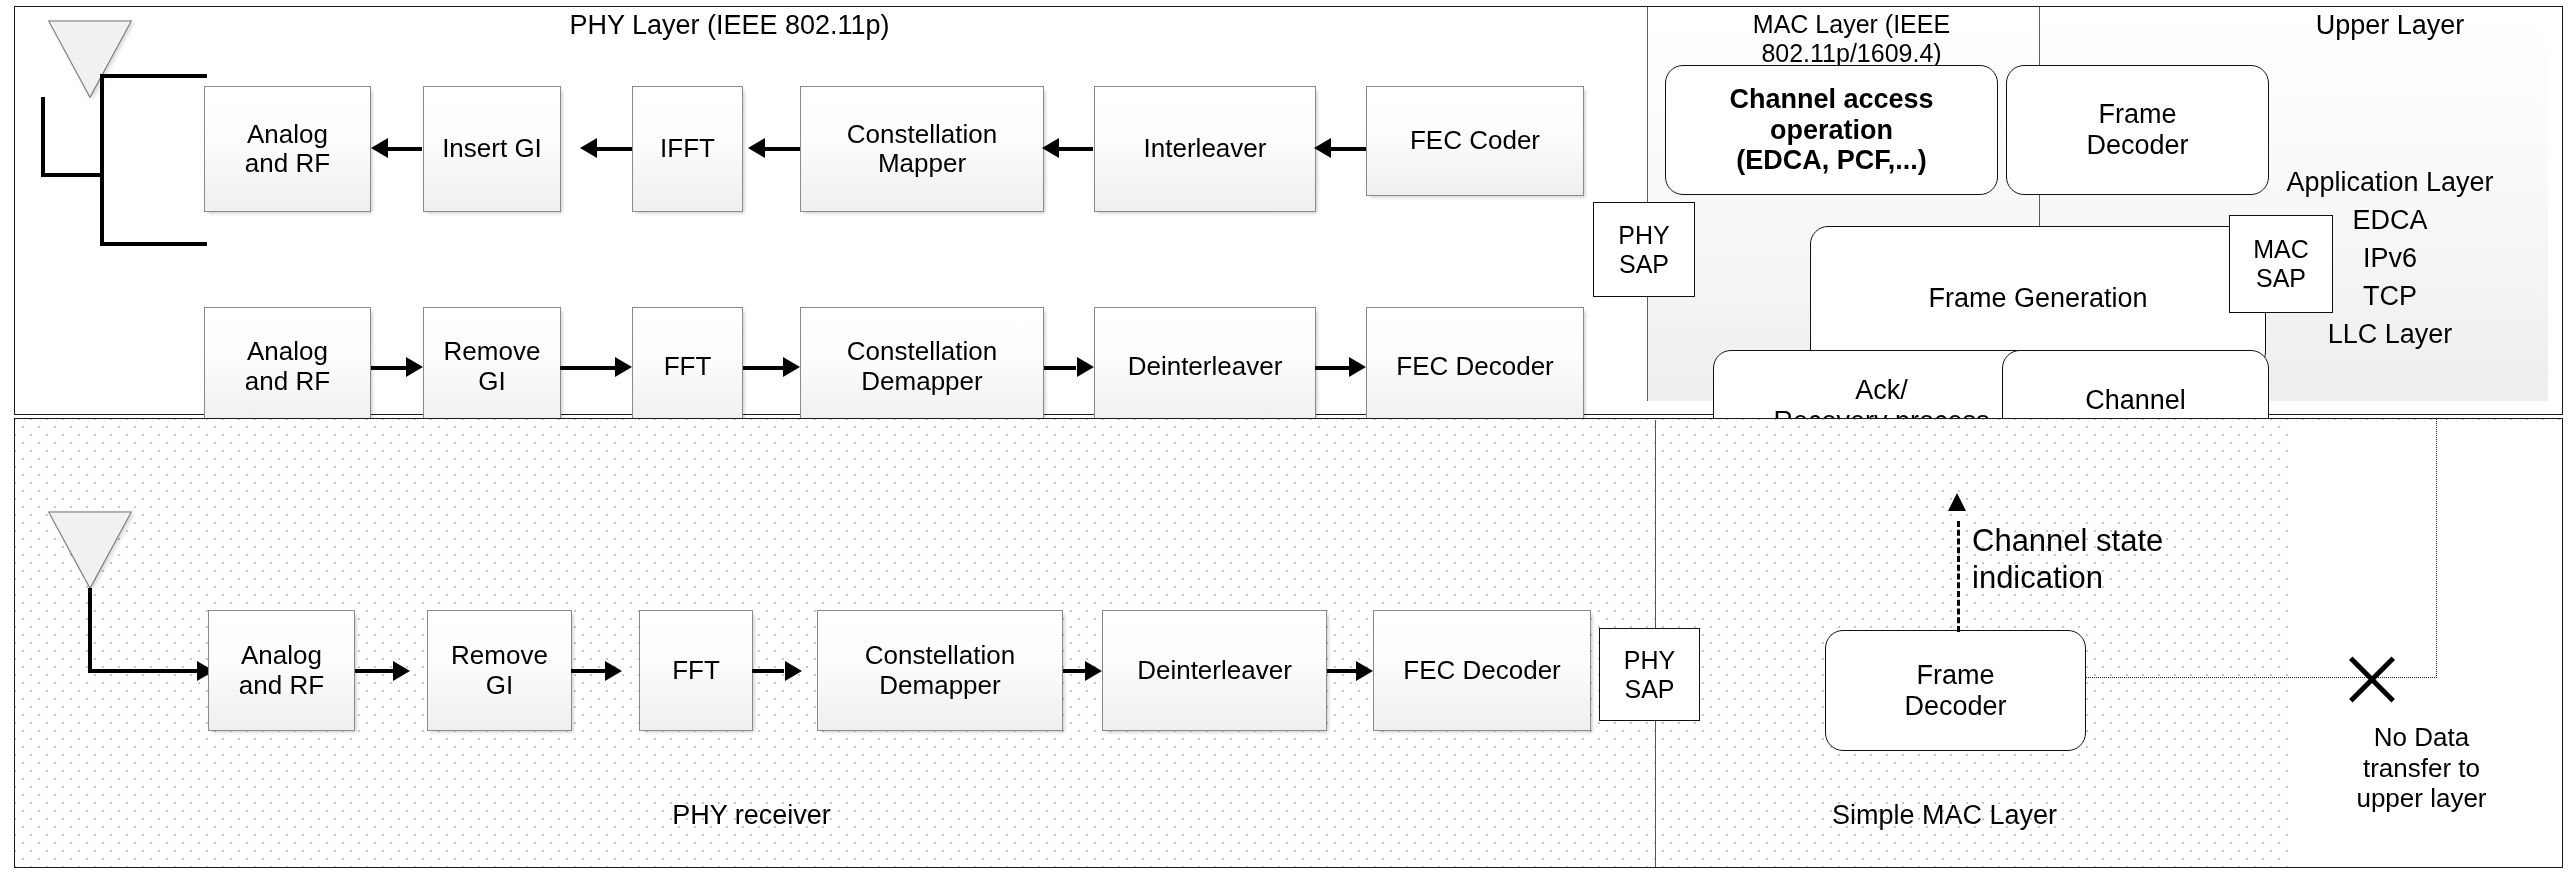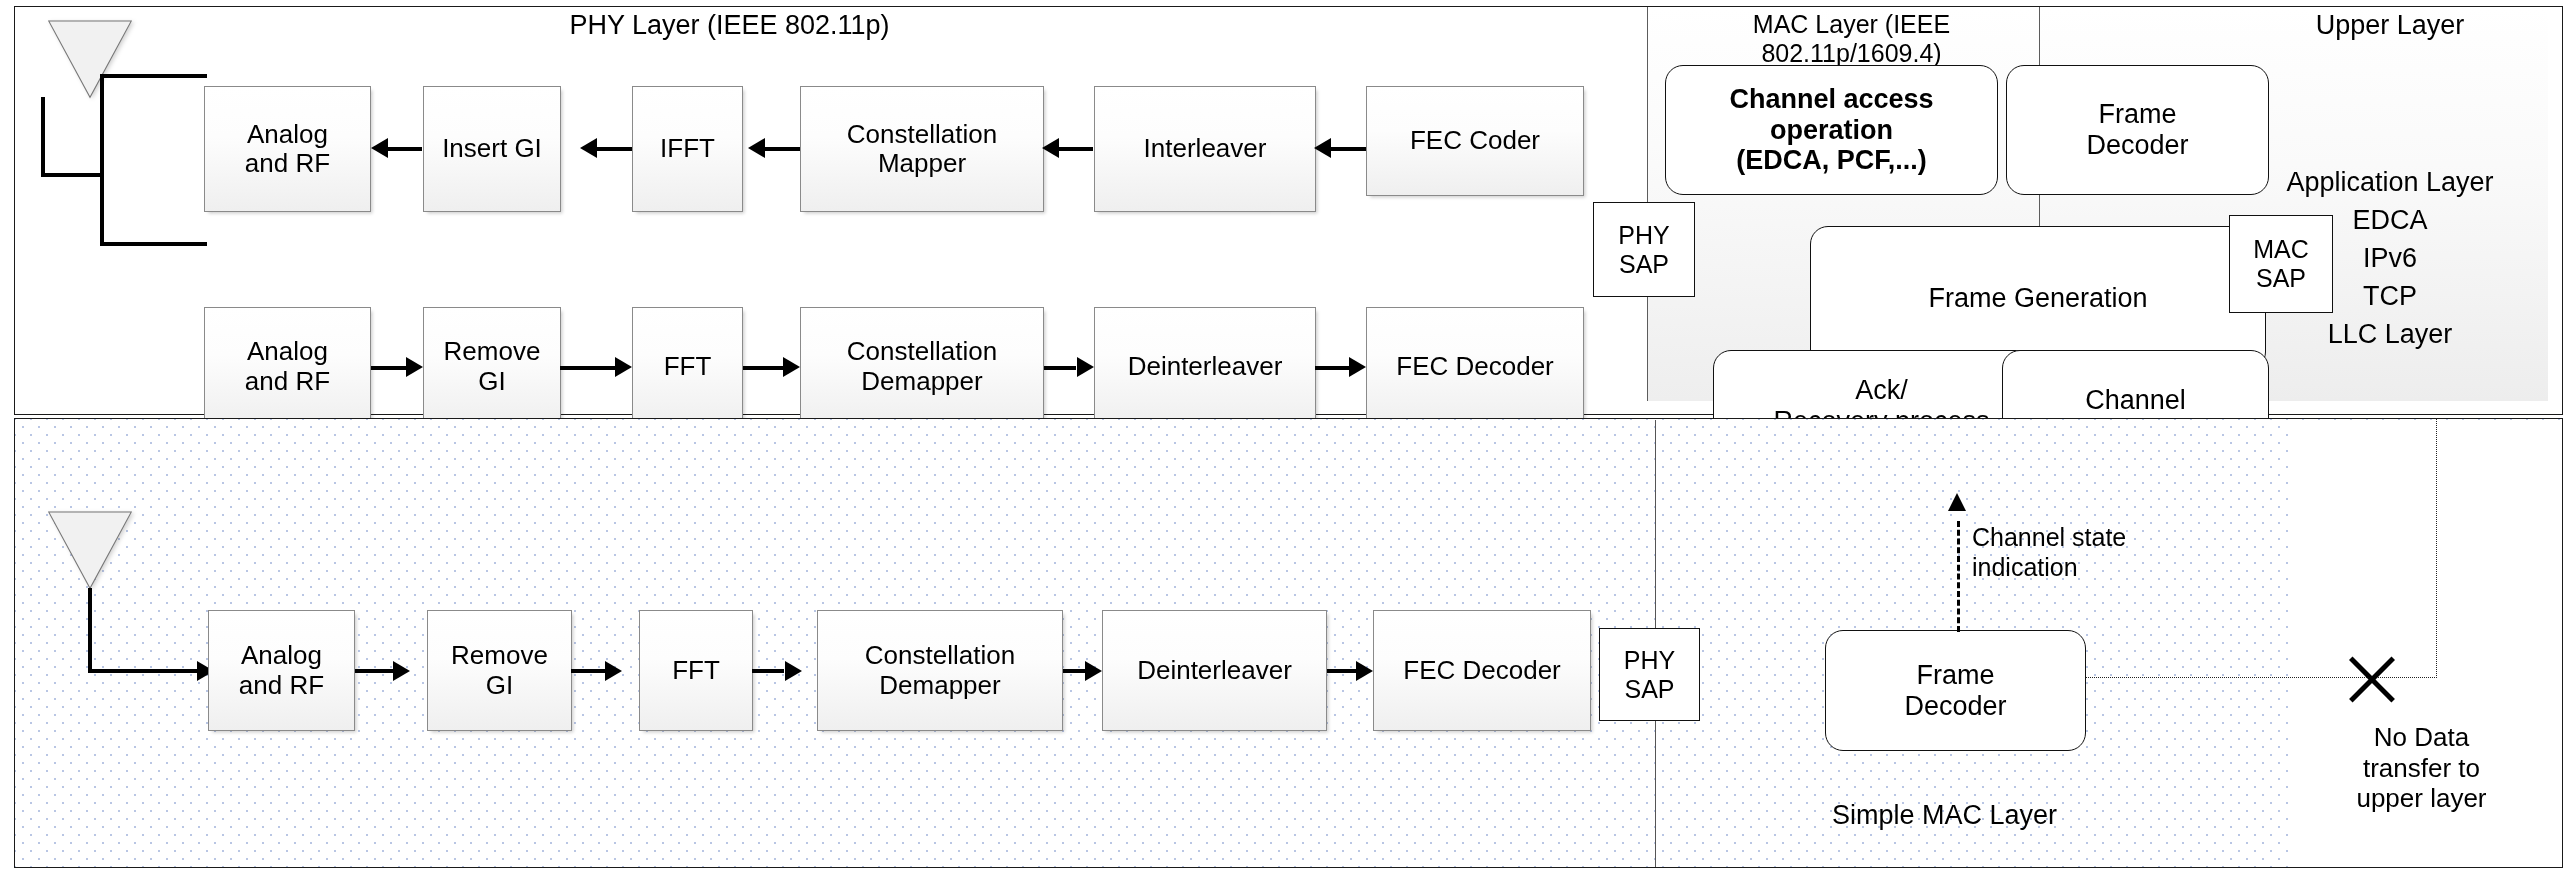--- a/index.html
+++ b/index.html
@@ -261,31 +261,32 @@
   <div class="wire wh" style="left:1063px;top:669px;width:22.5px;"></div>
   <div class="arr-r" style="left:1085px;top:661px;"></div>
   <div class="wire wh" style="left:1327px;top:669px;width:29.5px;"></div>
   <div class="arr-r" style="left:1356px;top:661px;"></div>
 
   <div class="sap" style="left:1599px;top:628px;width:101px;height:93px;">
     <span style="white-space:pre-line;">PHY
 SAP</span>
     </div>
 
+  <div class="lbl" style="left:604px;top:800px;width:295px;">PHY receiver</div>
 
   <div class="lbl" style="left:1797px;top:800px;width:295px;">Simple MAC Layer</div>
 
   <div class="rblk" style="left:1825px;top:630px;width:261px;height:121px;">
     <span style="white-space:pre-line;">Frame
 Decoder</span>
     </div>
 
   <div class="dashv" style="left:1957px;top:521px;height:111px;"></div>
   <div class="arr-u" style="left:1948px;top:493px;"></div>
-  <div class="lbl" style="left:1972px;top:523px;width:295px;text-align:left;font-size:25px;">Channel state
+  <div class="lbl" style="left:1972px;top:523px;width:295px;text-align:left;font-size:31px;">Channel state
 indication</div>
 
   <div class="doth" style="left:2086px;top:677px;width:351px;"></div>
   <div class="dotv" style="left:2436px;top:418px;height:260px;"></div>
 
   <div class="xmark" style="left:2342px;top:647px;width:63px;height:63px;">
     <i style="top:29.5px;transform:rotate(45deg);"></i>
     <i style="top:29.5px;transform:rotate(-45deg);"></i>
   </div>
   <div class="lbl" style="left:2309px;top:722px;width:225px;font-size:26px;">No Data

